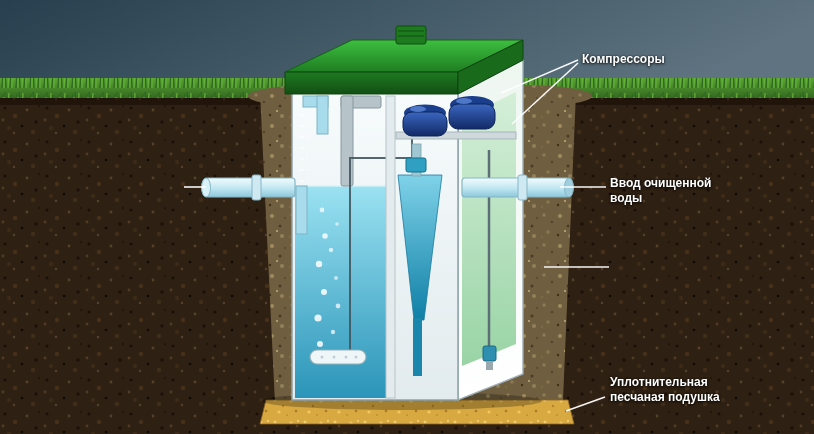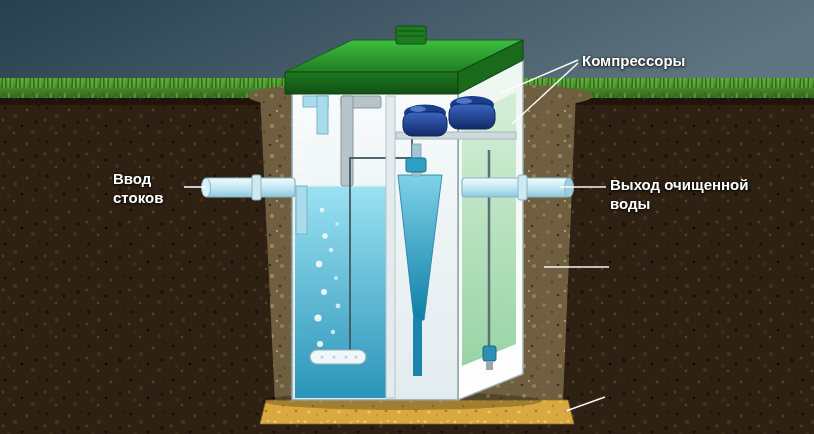--- a/index.html
+++ b/index.html
@@ -1,19 +1,19 @@
 <!DOCTYPE html>
 <html><head>
 <meta charset="utf-8">
 <style>
   html,body{margin:0;padding:0;background:#1b262c;}
   .stage{position:relative;width:814px;height:434px;overflow:hidden;
          font-family:"Liberation Sans",sans-serif;}
   .stage svg{position:absolute;left:0;top:0;display:block;}
-  .label{position:absolute;color:#ffffff;font-weight:bold;font-size:15px;
+  .label{position:absolute;color:#ffffff;font-weight:bold;font-size:12px;
          line-height:1.25;white-space:pre-line;
          text-shadow:0 1px 3px rgba(0,0,0,.85),0 0 2px rgba(0,0,0,.6);}
 </style>
 </head>
 <body>
 
 <div class="stage">
 
 <svg width="814" height="434" viewBox="0 0 814 434">
   <defs>
@@ -232,23 +232,23 @@
   <g stroke="#ffffff" stroke-width="1.6" opacity="0.95">
     <line x1="184" y1="187" x2="206" y2="187"></line>
     <line x1="560" y1="187" x2="606" y2="187"></line>
     <line x1="578" y1="60" x2="501" y2="93"></line>
     <line x1="578" y1="63" x2="512" y2="124"></line>
     <line x1="544" y1="267" x2="609" y2="267"></line>
     <line x1="566" y1="411" x2="605" y2="397"></line>
   </g>
 </svg>
 
-<div class="label" style="left:113px;top:170px;">Ввод
-стоков</div>
 
 <div class="label" style="left:582px;top:52px;">Компрессоры</div>
 
-<div class="label" style="left:610px;top:176px;">Выход очищенной
+<div class="label" style="left:610px;top:176px;">Ввод очищенной
 воды</div>
 
 
+<div class="label" style="left:610px;top:375px;">Уплотнительная
+песчаная подушка</div>
 
 </div>
 
 </body></html>

